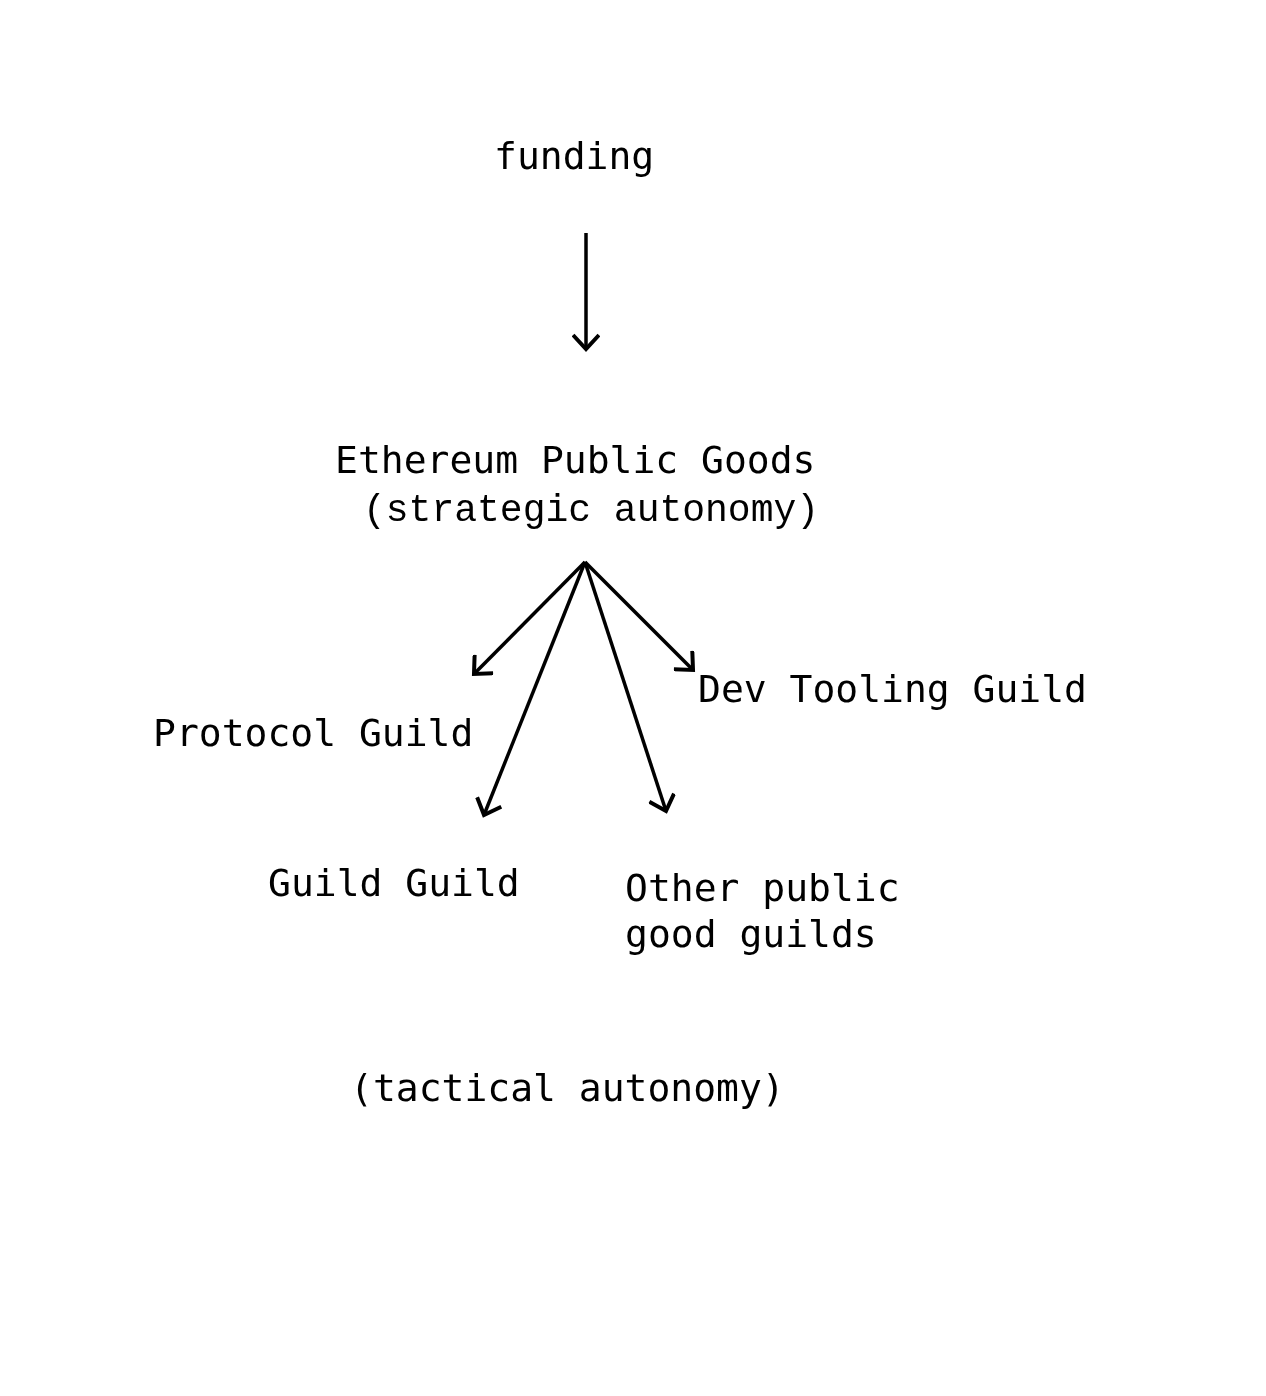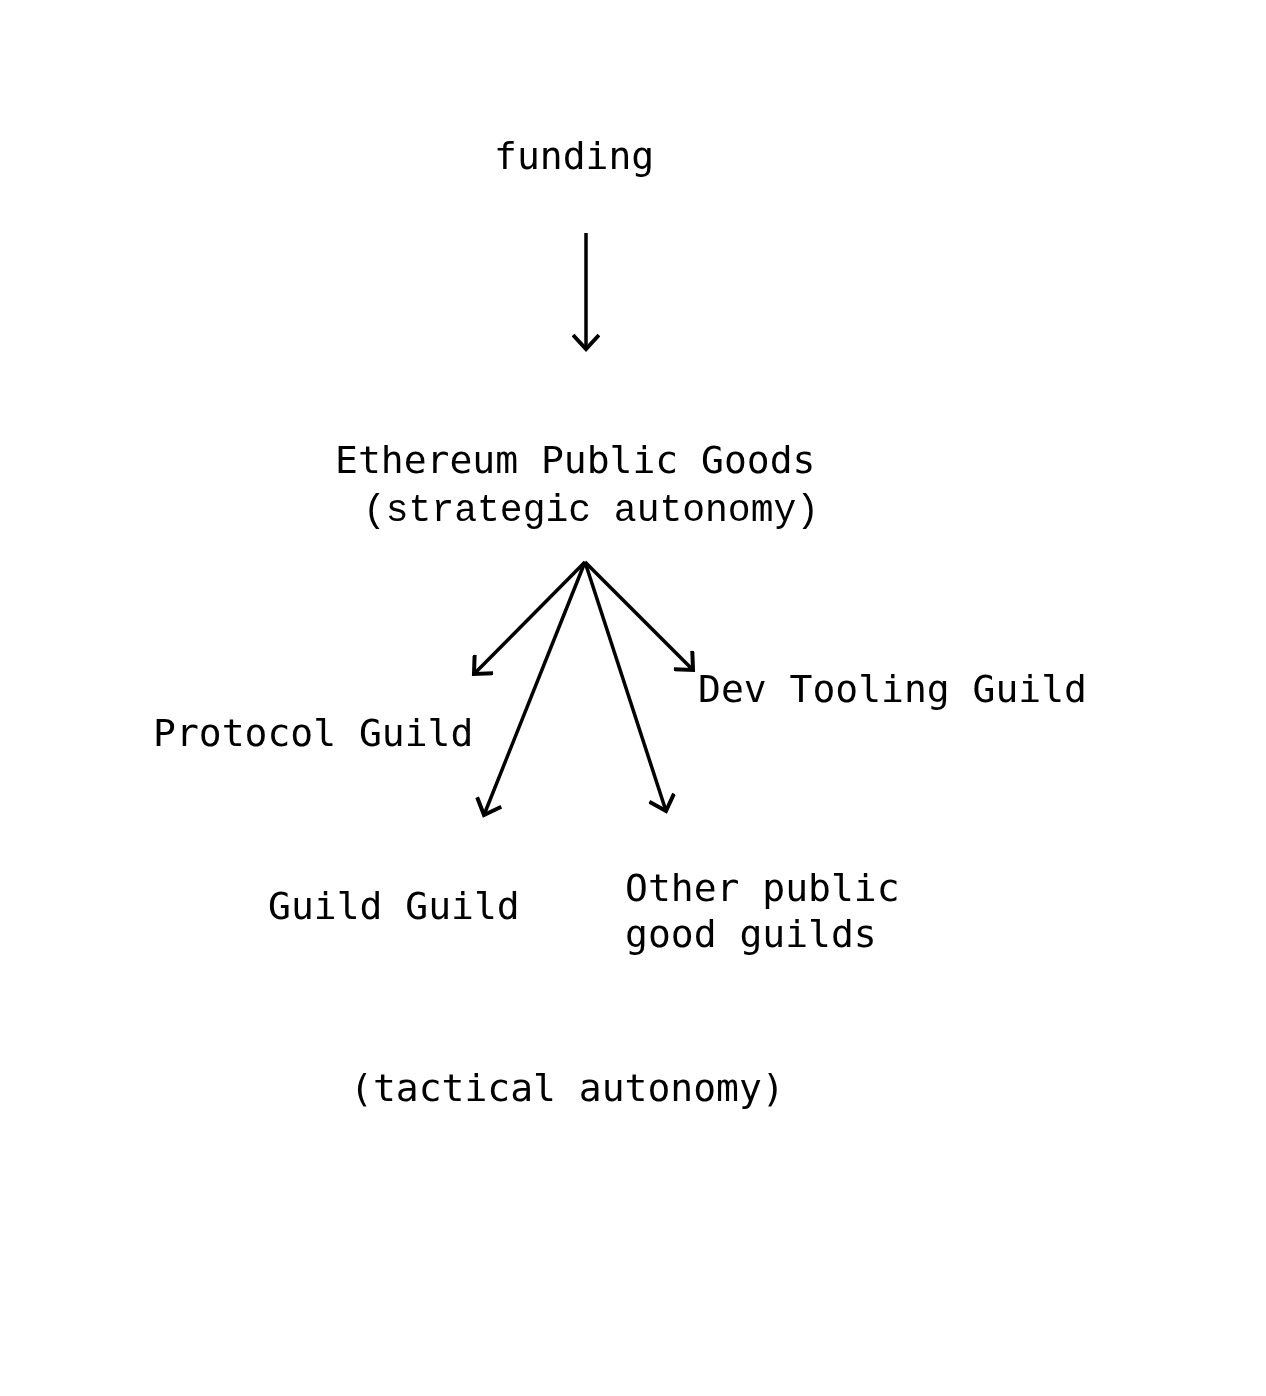--- a/index.html
+++ b/index.html
@@ -44,21 +44,21 @@
     font-size: 38px;
     line-height: 46px;
     color: var(--color-ink);
     white-space: pre;
   }
   .node-funding        { left: 494px; top: 121px; margin-top: 12px; }
   .node-epg-title      { left: 335px; top: 437px; }
   .node-epg-subtitle   { left: 363px; top: 488px; font-family: Liberation Mono, monospace; }
   .node-protocol-guild { left: 125px; top: 710px; margin-left: 28px; }
   .node-dev-tooling    { left: 698px; top: 666px; text-align: right; }
-  .node-guild-guild    { left: 268px; top: 860px; margin-top: 23px; }
+  .node-guild-guild    { left: 268px; top: 860px; }
   .node-other-guilds   { left: 625px; top: 865px; }
   .node-tactical       { left: 350px; top: 1065px; }
 </style>
 </head>
 <body>
 
 <div class="canvas">
 
   <svg class="arrows-layer" width="1266" height="1396" viewBox="0 0 1266 1396">
     <defs>

